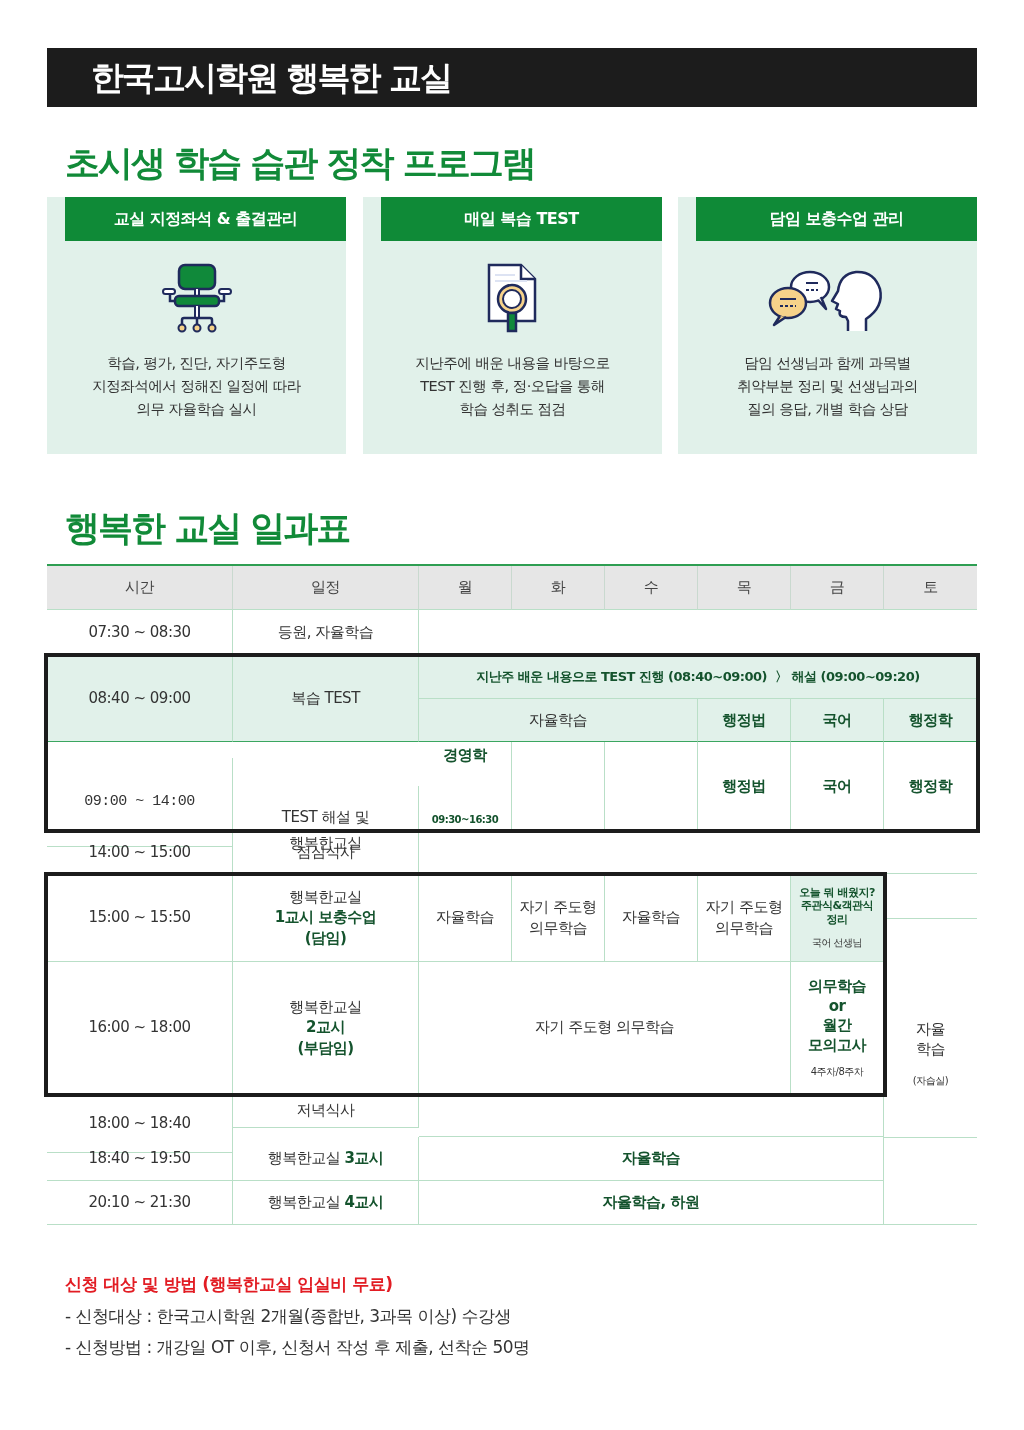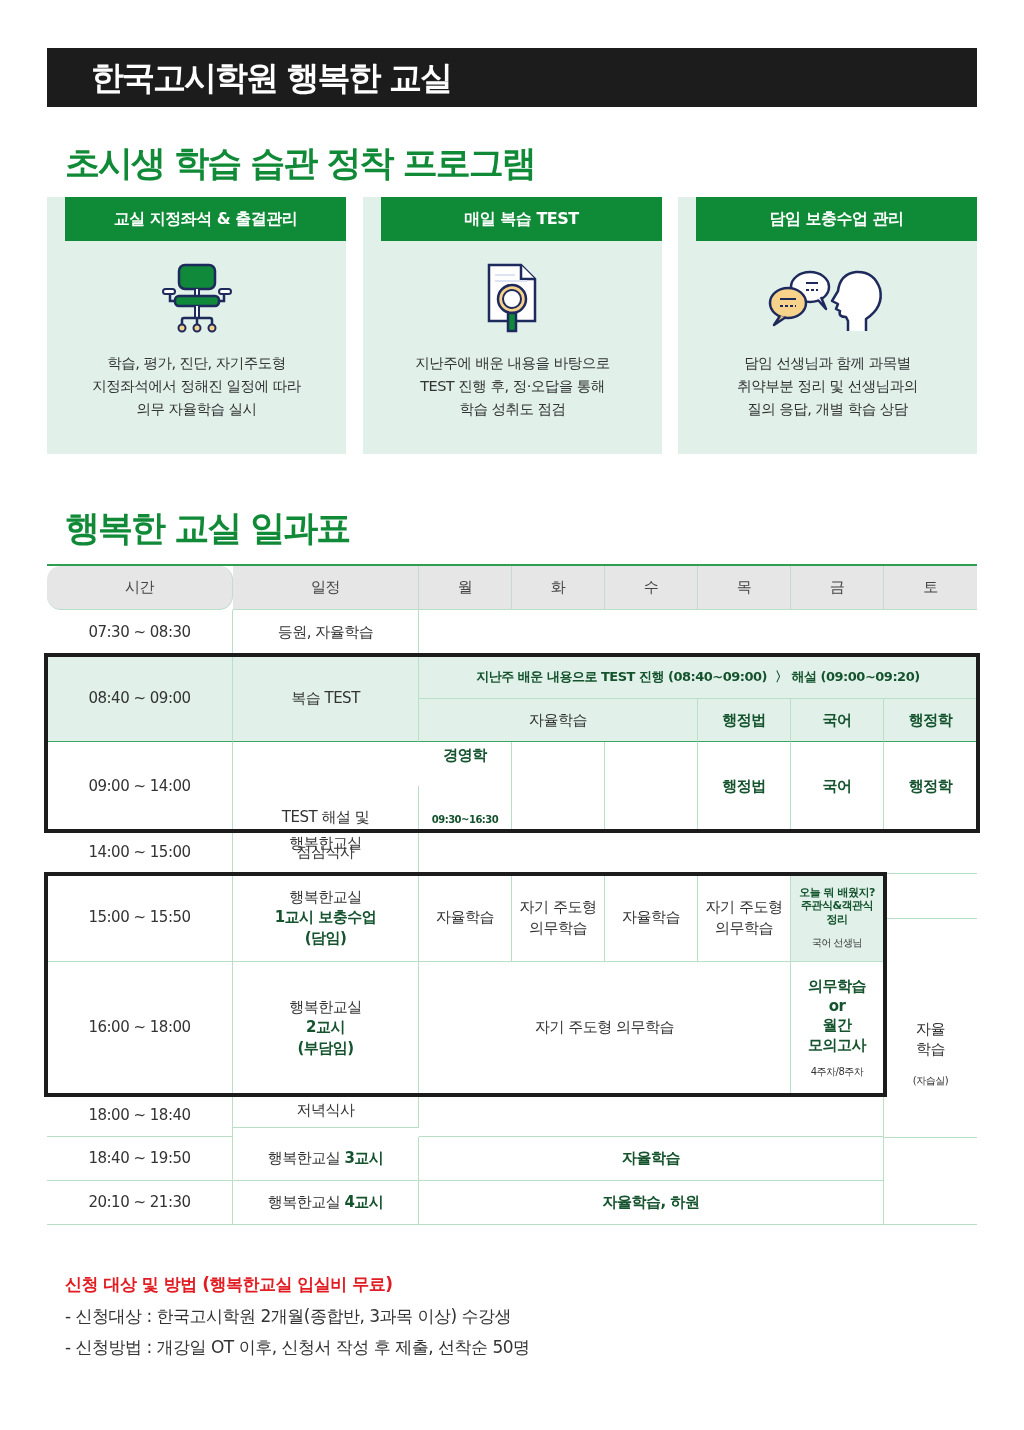--- a/index.html
+++ b/index.html
@@ -100,42 +100,42 @@
   <div class="card-text">
     <div>담임 선생님과 함께 과목별</div>
     <div>취약부분 정리 및 선생님과의</div>
     <div>질의 응답, 개별 학습 상담</div>
   </div>
 </div>
 
 <div class="abs section-title" style="left:47px; top:505px;">행복한 교실 일과표</div>
 <div class="green-top" style="top:564px;"></div>
 
-<div class="cell hdr" style="left:47px; top:566px; width:186px; height:44px;border-radius:14px;">시간</div>
+<div class="cell hdr" style="left:47px; top:566px; width:186px; height:44px;">시간</div>
 <div class="cell hdr" style="left:233px; top:566px; width:186px; height:44px;">일정</div>
 <div class="cell hdr" style="left:419px; top:566px; width:93px; height:44px;">월</div>
 <div class="cell hdr" style="left:512px; top:566px; width:93px; height:44px;">화</div>
 <div class="cell hdr" style="left:605px; top:566px; width:93px; height:44px;">수</div>
 <div class="cell hdr" style="left:698px; top:566px; width:93px; height:44px;">목</div>
 <div class="cell hdr" style="left:791px; top:566px; width:93px; height:44px;">금</div>
 <div class="cell hdr" style="left:884px; top:566px; width:93px; height:44px; border-right:none;">토</div>
 
 <div class="cell" style="left:47px; top:610px; width:186px; height:45px;">07:30 ~ 08:30</div>
 <div class="cell" style="left:233px; top:610px; width:186px; height:45px;">등원, 자율학습</div>
 <div class="cell" style="left:419px; top:610px; width:558px; height:45px; border-right:none; border-bottom:none;"></div>
 
 <div class="cell mint" style="left:47px; top:655px; width:186px; height:87px; border-bottom:1px solid #3aa660;">08:40 ~ 09:00</div>
 <div class="cell mint" style="left:233px; top:655px; width:186px; height:87px; border-bottom:1px solid #3aa660;">복습 TEST</div>
 <div class="cell mint b sm" style="left:419px; top:655px; width:558px; height:44px; font-size:13px; border-right:none; white-space:pre;">지난주 배운 내용으로 TEST 진행 (08:40~09:00)  〉 해설 (09:00~09:20)</div>
 <div class="cell mint" style="left:419px; top:699px; width:279px; height:43px; border-bottom:1px solid #3aa660;">자율학습</div>
 <div class="cell mint b" style="left:698px; top:699px; width:93px; height:43px; border-bottom:1px solid #3aa660;">행정법</div>
 <div class="cell mint b" style="left:791px; top:699px; width:93px; height:43px; border-bottom:1px solid #3aa660;">국어</div>
 <div class="cell mint b" style="left:884px; top:699px; width:93px; height:43px; border-right:none; border-bottom:1px solid #3aa660;">행정학</div>
 
-<div class="cell" style="left:47px; top:742px; width:186px; height:89px;">09:00 ~ 14:00</div>
+<div class="cell" style="left:47px; top:758px; width:186px; height:89px;font-family:Liberation Mono, monospace;">09:00 ~ 14:00</div>
 <div class="cell col" style="left:233px; top:742px; width:186px; height:89px; line-height:26px;margin-top:44px;">
   <div>TEST 해설 및</div>
     <div>행복한교실</div>
 </div>
 <div class="cell col" style="left:419px; top:742px; width:93px; height:89px;gap:48px;">
   <div class="b" style="font-size:15px;">경영학</div>
   <div class="b xs">09:30~16:30</div>
 </div>
 <div class="cell" style="left:512px; top:742px; width:93px; height:89px;"></div>
 <div class="cell" style="left:605px; top:742px; width:93px; height:89px;"></div>
@@ -184,21 +184,21 @@
 </div>
 <div class="cell" style="left:419px; top:962px; width:372px; height:132px;">자기 주도형 의무학습</div>
 <div class="cell col" style="left:791px; top:962px; width:93px; height:132px; line-height:1.3;">
   <div class="b">의무학습</div>
   <div class="b">or</div>
   <div class="b">월간</div>
   <div class="b">모의고사</div>
   <div class="xs" style="margin-top:10px;">4주차/8주차</div>
 </div>
 
-<div class="cell" style="left:47px; top:1094px; width:186px; height:43px;">18:00 ~ 18:40</div>
+<div class="cell" style="left:47px; top:1094px; width:186px; height:59px;">18:00 ~ 18:40</div>
 <div class="cell" style="left:233px; top:1094px; width:186px; height:34px;">저녁식사</div>
 <div class="cell" style="left:419px; top:1094px; width:465px; height:43px;"></div>
 
 <div class="cell" style="left:47px; top:1137px; width:186px; height:44px;">18:40 ~ 19:50</div>
 <div class="cell" style="left:233px; top:1137px; width:186px; height:44px; white-space:pre;">
   <span>행복한교실 </span><span class="b">3교시</span>
 </div>
 <div class="cell b" style="left:419px; top:1137px; width:465px; height:44px;">자율학습</div>
 
 <div class="cell" style="left:47px; top:1181px; width:186px; height:44px;">20:10 ~ 21:30</div>

